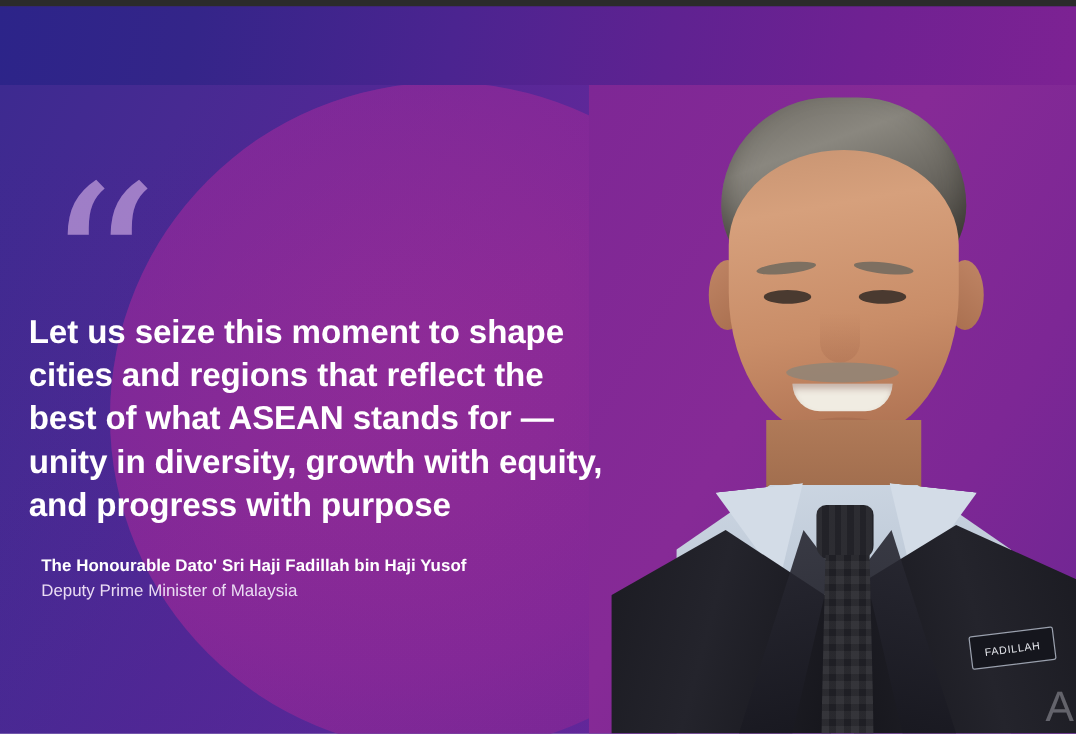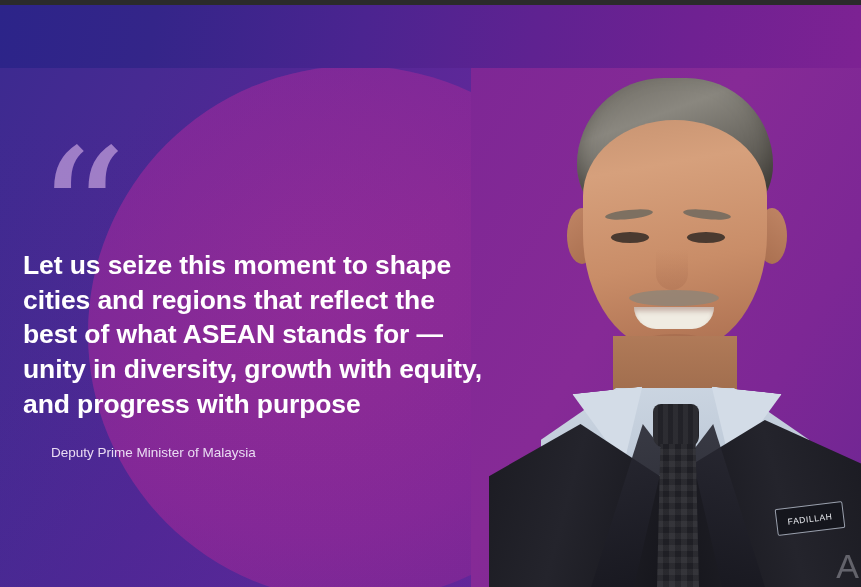--- a/index.html
+++ b/index.html
@@ -357,21 +357,20 @@
     font-size: 13.5px;
     font-weight: bold;
     letter-spacing: .05px;
     line-height: 1.5;
   }
   .attrib-role {
     color: #eadcf3;
     font-size: 13.5px;
     font-weight: normal;
     line-height: 1.5;
-    margin-left: 18px;
   }
 </style>
 </head>
 <body>
 
 <div class="slide">
 
   <div class="top-strip"></div>
   <div class="banner-band"></div>
 
@@ -406,17 +405,18 @@
     <div class="ph-badge">
       <span>FADILLAH</span>
     </div>
     <div class="ph-watermark">A</div>
   </div>
 
   <div class="content">
     <div class="quote-mark">“</div>
     <div class="quote-text">Let us seize this moment to shape cities and regions that reflect the best of what ASEAN stands for — unity in diversity, growth with equity, and progress with purpose</div>
     <div class="attrib">
+      <div class="attrib-name">The Honourable Dato' Sri Haji Fadillah bin Haji Yusof</div>
       <div class="attrib-role">Deputy Prime Minister of Malaysia</div>
     </div>
   </div>
 
 </div>
 
 </body></html>

